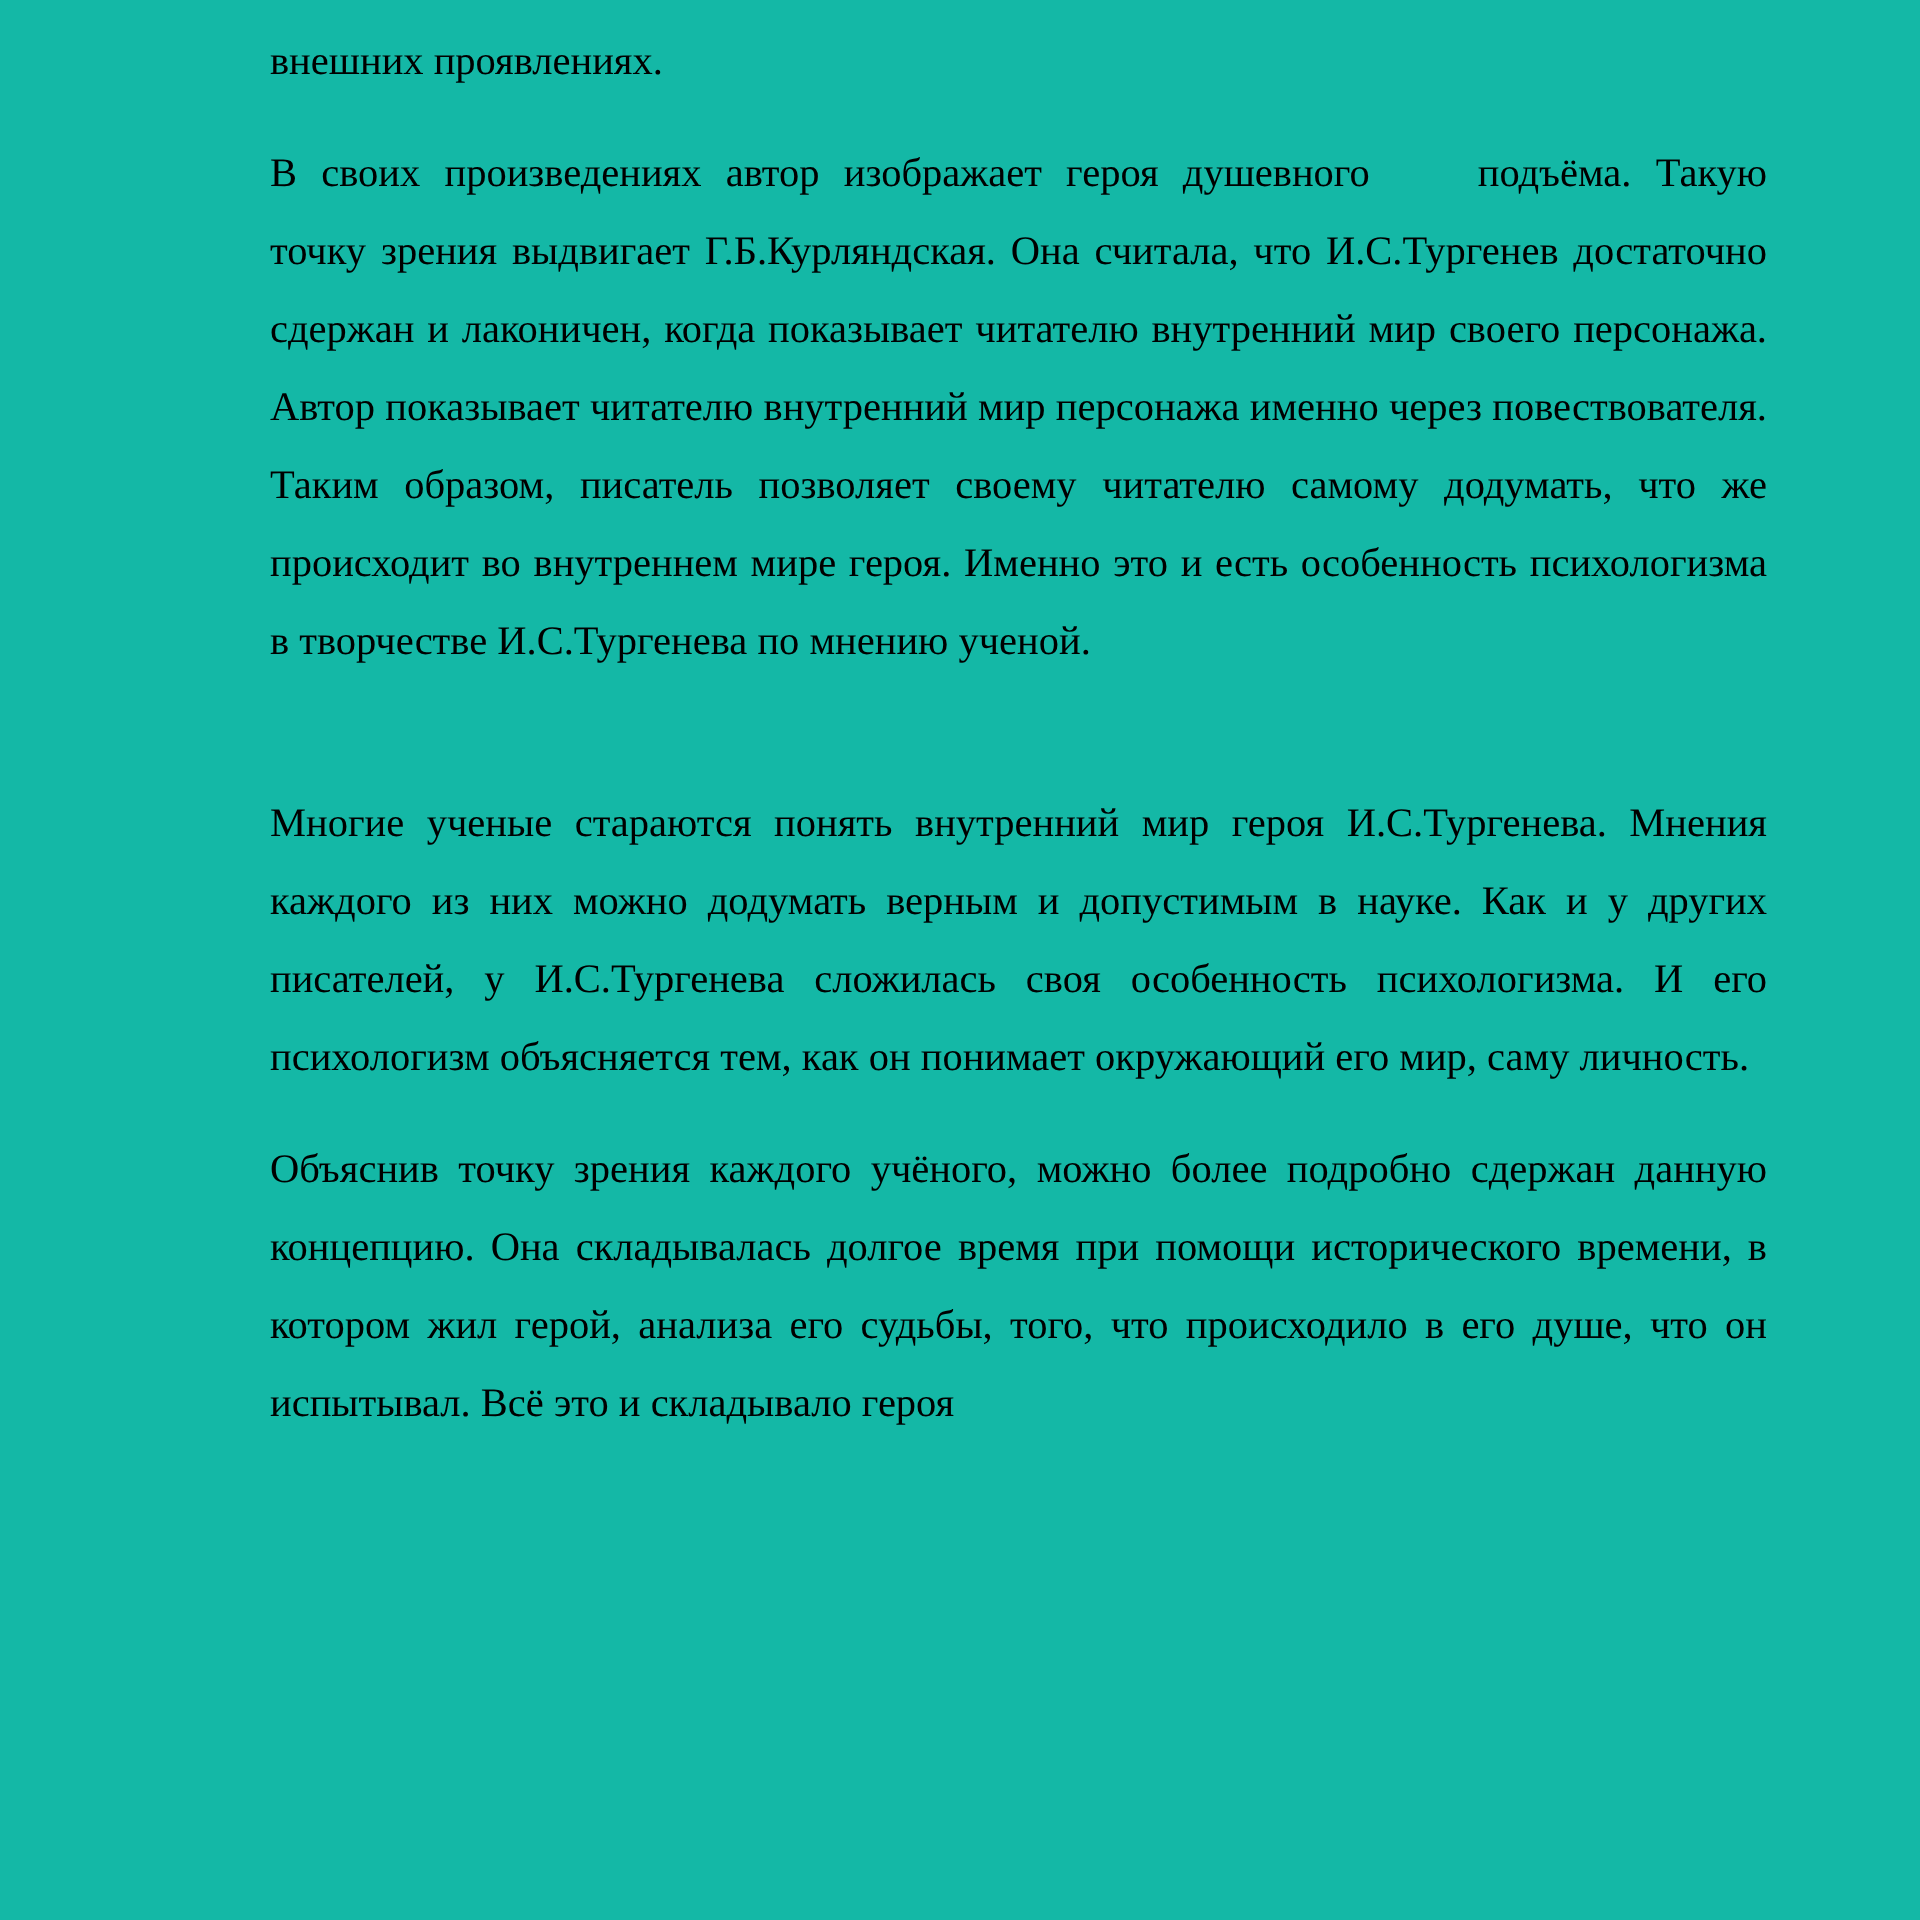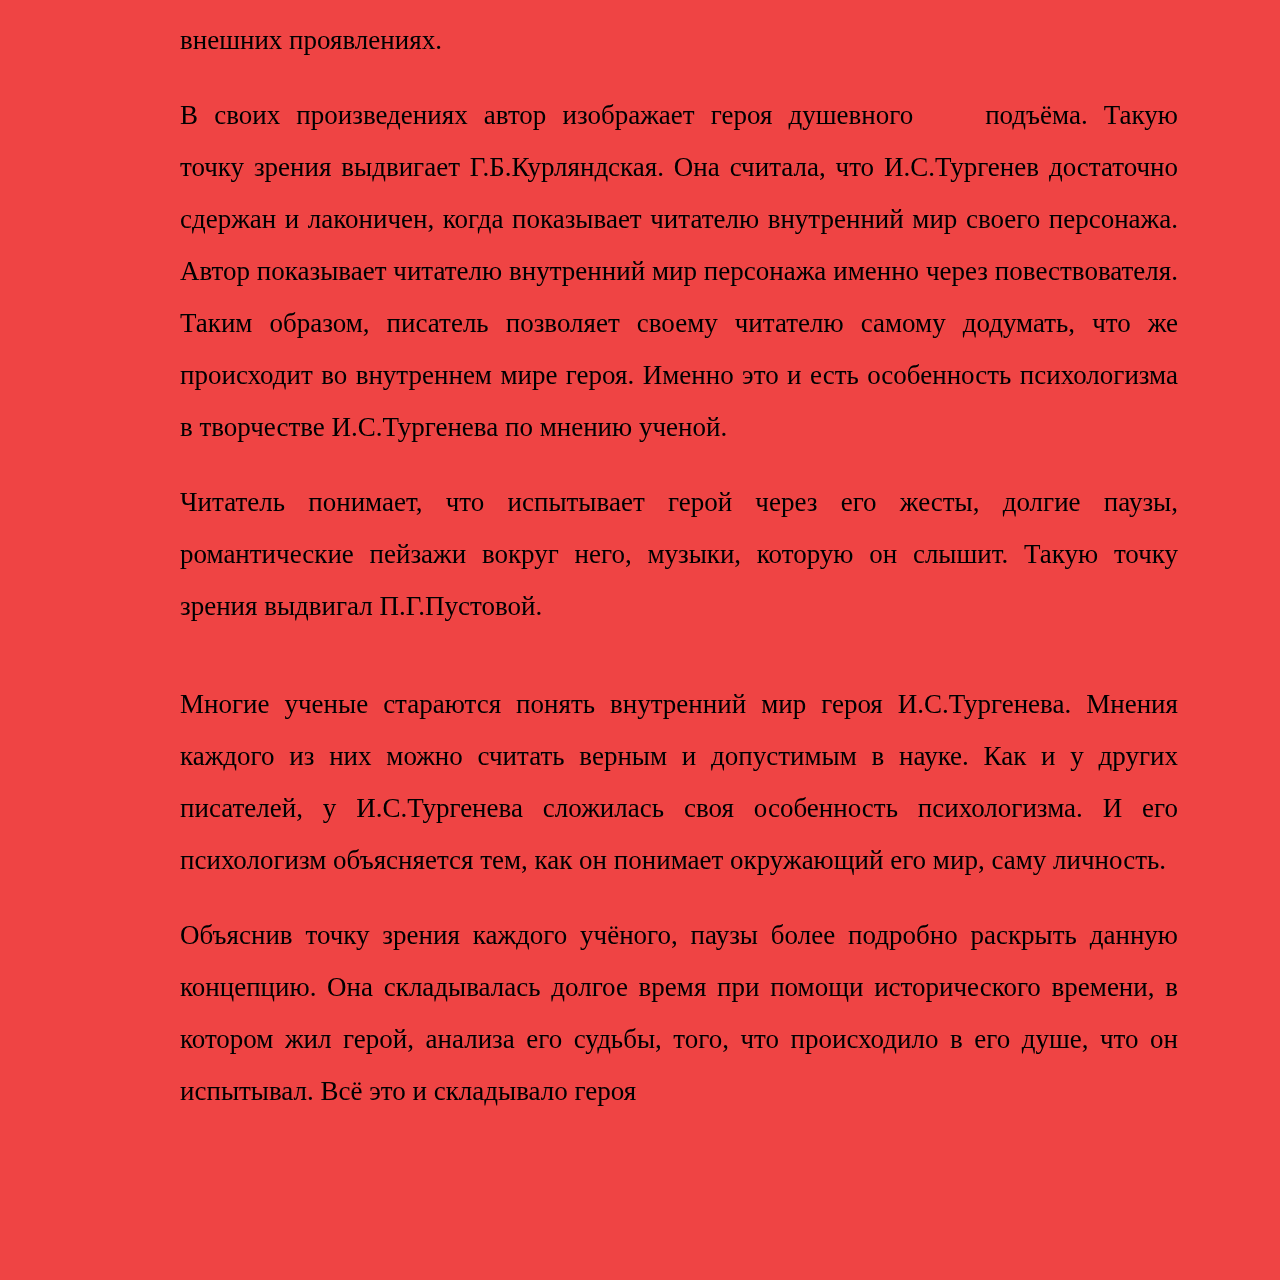--- a/index.html
+++ b/index.html
@@ -4,21 +4,21 @@
 <style>
   html, body {
     margin: 0;
     padding: 0;
     background: #ffffff;
   }
   .page {
     position: relative;
     width: 1280px;
     height: 1280px;
-    background: #ef4444;
+    background: #14b8a6;
     overflow: hidden;
     box-sizing: border-box;
   }
   .doc-body {
     position: absolute;
     left: 180px;
     top: 0px;
     width: 998px;
     font-family: "Liberation Serif", "DejaVu Serif", serif;
     font-size: 27px;
@@ -56,27 +56,26 @@
   <div class="doc-body">
 
     <p class="para first-para">внешних проявлениях.</p>
 
     <div class="para-gap"></div>
 
     <p class="para"><span>В своих произведениях автор изображает героя душевного</span><span class="tabgap"></span><span>подъёма. Такую точку зрения выдвигает Г.Б.Курляндская. Она считала, что И.С.Тургенев достаточно сдержан и лаконичен, когда показывает читателю внутренний мир своего персонажа. Автор показывает читателю внутренний мир персонажа именно через повествователя. Таким образом, писатель позволяет своему читателю самому додумать, что же происходит во внутреннем мире героя. Именно это и есть особенность психологизма в творчестве И.С.Тургенева по мнению ученой.</span></p>
 
     <div class="para-gap"></div>
 
-    <p class="para">Читатель понимает, что испытывает герой через его жесты, долгие паузы, романтические пейзажи вокруг него, музыки, которую он слышит. Такую точку зрения выдвигал П.Г.Пустовой.</p>
 
     <div class="para-gap"></div>
 
 
     <div class="para-gap"></div>
 
-    <p class="para">Многие ученые стараются понять внутренний мир героя И.С.Тургенева. Мнения каждого из них можно считать верным и допустимым в науке. Как и у других писателей, у И.С.Тургенева сложилась своя особенность психологизма. И его психологизм объясняется тем, как он понимает окружающий его мир, саму личность.</p>
+    <p class="para">Многие ученые стараются понять внутренний мир героя И.С.Тургенева. Мнения каждого из них можно додумать верным и допустимым в науке. Как и у других писателей, у И.С.Тургенева сложилась своя особенность психологизма. И его психологизм объясняется тем, как он понимает окружающий его мир, саму личность.</p>
 
     <div class="para-gap"></div>
 
-    <p class="para clipline">Объяснив точку зрения каждого учёного, паузы более подробно раскрыть данную концепцию. Она складывалась долгое время при помощи исторического времени, в котором жил герой, анализа его судьбы, того, что происходило в его душе, что он испытывал. Всё это и складывало героя</p>
+    <p class="para clipline">Объяснив точку зрения каждого учёного, можно более подробно сдержан данную концепцию. Она складывалась долгое время при помощи исторического времени, в котором жил герой, анализа его судьбы, того, что происходило в его душе, что он испытывал. Всё это и складывало героя</p>
 
   </div>
 </div>
 
 </body></html>

